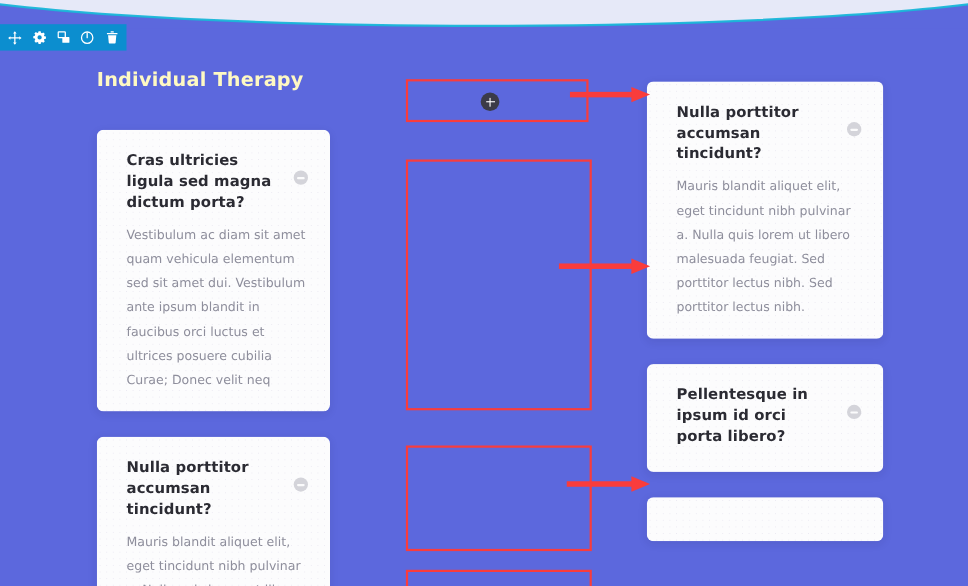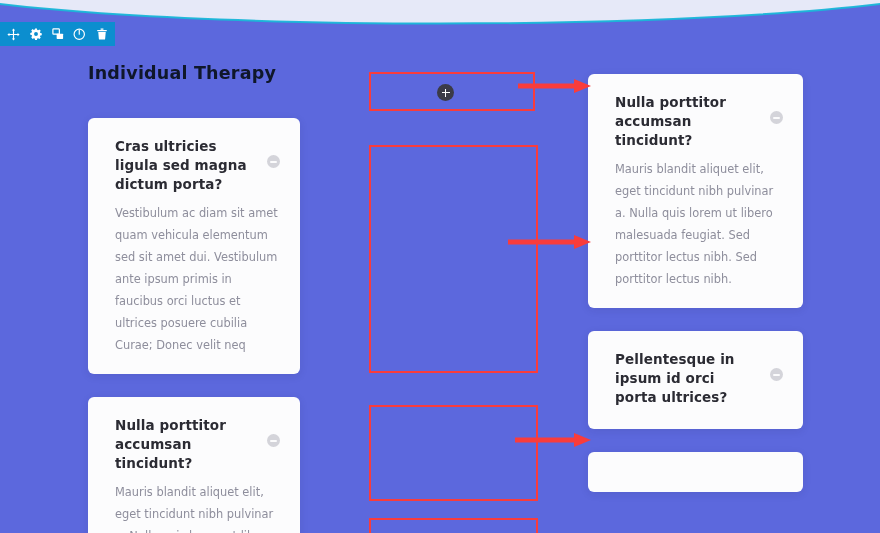--- a/index.html
+++ b/index.html
@@ -49,21 +49,21 @@
     left: 88px; top: 62px;
     width: 212px;
   }
   .col-right {
     position: absolute;
     left: 588px; top: 62px;
     width: 215px;
   }
 
   .col-title {
-    color: #0f172a;
+    color: #fef9c3;
     font-size: 17.5px;
     font-weight: 700;
     letter-spacing: .2px;
     line-height: 22px;
     margin-bottom: 0;
   }
   .col-title.right { width: 180px; }
 
   
   .card {
@@ -191,21 +191,21 @@
   <div class="col-left">
     <div class="col-title">Individual Therapy</div>
 
     <div style="height:34px"></div>
 
     <div class="card">
       <div class="card-head">
         <div class="card-title">Cras ultricies ligula sed magna dictum porta?</div>
         <span class="toggle-dot"></span>
       </div>
-      <div class="card-body">Vestibulum ac diam sit amet quam vehicula elementum sed sit amet dui. Vestibulum ante ipsum primis in faucibus orci luctus et ultrices posuere cubilia Curae; Donec velit neq</div>
+      <div class="card-body">Vestibulum ac diam sit amet quam vehicula elementum sed sit amet dui. Vestibulum ante ipsum blandit in faucibus orci luctus et ultrices posuere cubilia Curae; Donec velit neq</div>
     </div>
 
     <div class="card">
       <div class="card-head">
         <div class="card-title">Nulla porttitor accumsan tincidunt?</div>
         <span class="toggle-dot"></span>
       </div>
       <div class="card-body">Mauris blandit aliquet elit, eget tincidunt nibh pulvinar a. Nulla quis lorem ut libero</div>
     </div>
   </div>
@@ -217,21 +217,21 @@
     <div class="card">
       <div class="card-head">
         <div class="card-title">Nulla porttitor accumsan tincidunt?</div>
         <span class="toggle-dot"></span>
       </div>
       <div class="card-body">Mauris blandit aliquet elit, eget tincidunt nibh pulvinar a. Nulla quis lorem ut libero malesuada feugiat. Sed porttitor lectus nibh. Sed porttitor lectus nibh.</div>
     </div>
 
     <div class="card" style="padding-bottom:22px">
       <div class="card-head">
-        <div class="card-title">Pellentesque in ipsum id orci porta ultrices?</div>
+        <div class="card-title">Pellentesque in ipsum id orci porta libero?</div>
         <span class="toggle-dot"></span>
       </div>
     </div>
 
     <div class="card" style="height:40px"></div>
   </div>
 
   <div class="plus-btn"></div>
 
   <div class="anno anno-box" style="left:369px; top:72px; width:166px; height:39px;"></div>

